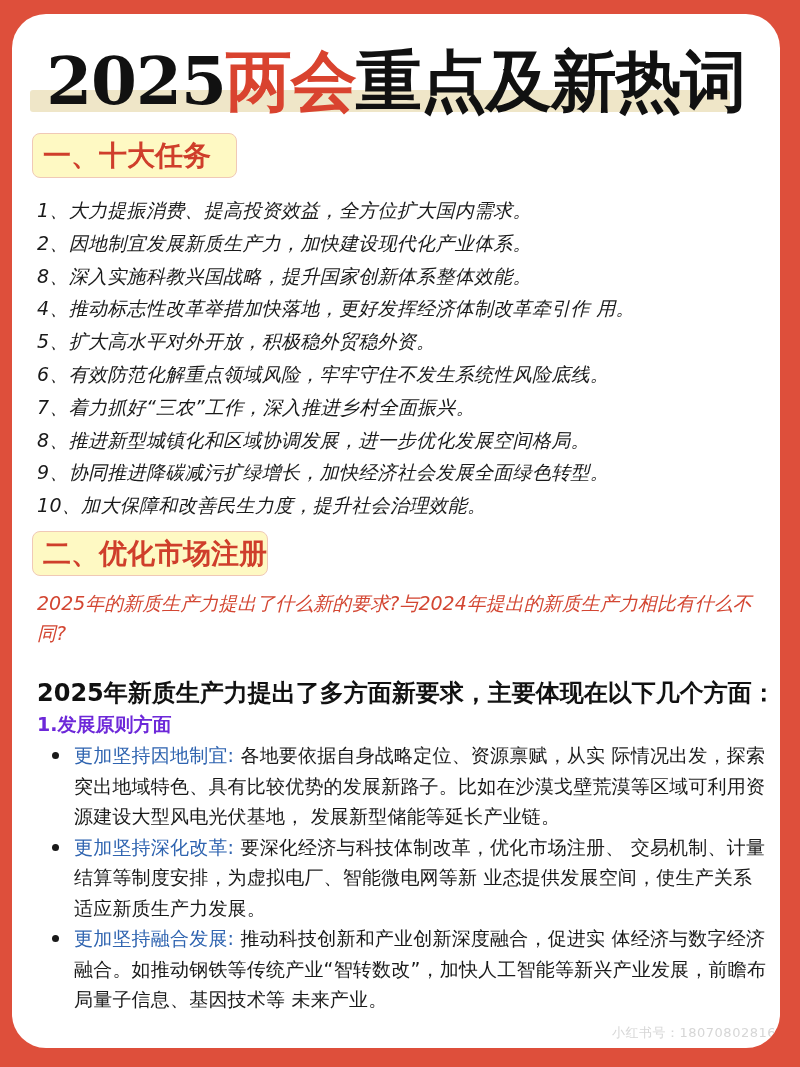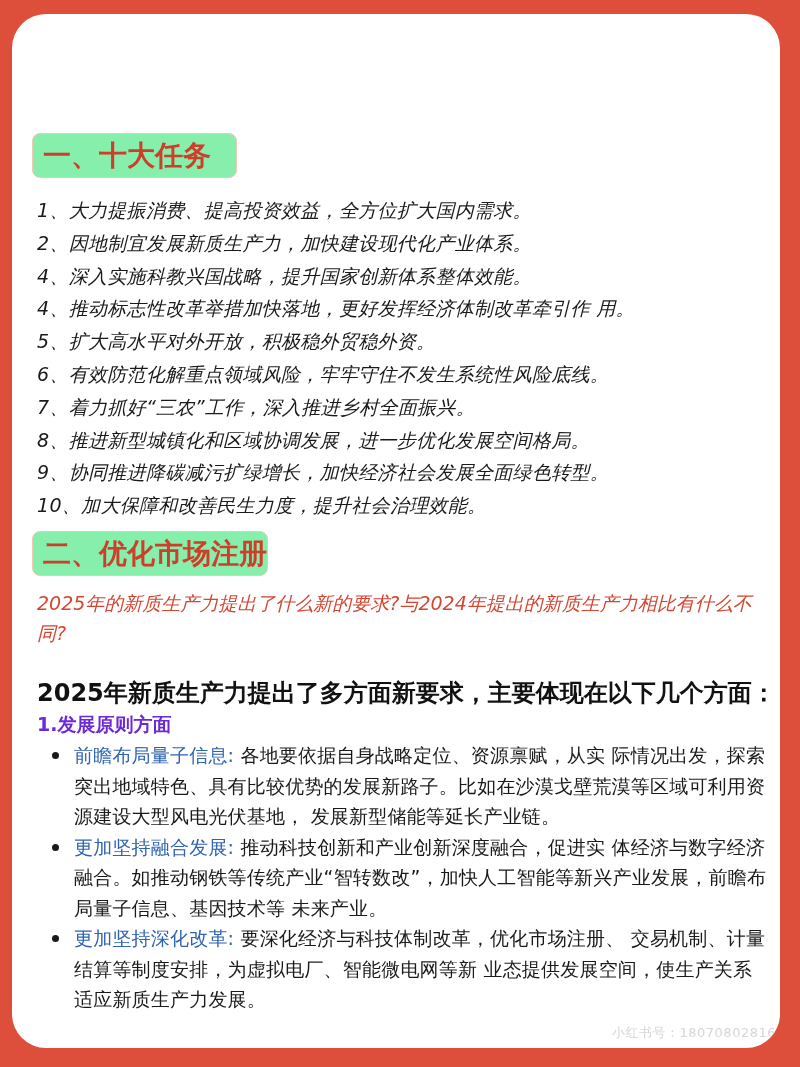--- a/index.html
+++ b/index.html
@@ -44,21 +44,21 @@
       color: #111111;
       letter-spacing: -1px;
       white-space: nowrap;
     }
     .title .accent { color: #d9432f; }
 
     .section-head {
       position: absolute;
       border: 1.5px solid #f0c9b6;
       border-radius: 8px;
-      background: #86efac;
+      background: #fef9c3;
       padding: 0 10px;
       height: 45px;
       line-height: 43px;
       font-family: "DejaVu Serif", "Liberation Serif", serif;
       font-weight: bold;
       font-size: 28px;
       color: #cf3e2b;
       white-space: nowrap;
     }
     .sec1 { left: 20px; top: 119px; width: 205px; }
@@ -132,50 +132,55 @@
       color: rgba(200,200,200,0.75);
       letter-spacing: 0.5px;
       white-space: nowrap;
     }
   </style>
 </head>
 <body>
 
 <div class="card">
 
+  <div class="title-wrap">
+    <div class="title-band"></div>
+    <div class="title-band2"></div>
+    <h1 class="title"><span>2025</span><span class="accent">两会</span><span>重点及新热词</span></h1>
+  </div>
 
   <div class="section-head sec1">一、十大任务</div>
 
   <ol class="tasks">
     <li>1、大力提振消费、提高投资效益，全方位扩大国内需求。</li>
     <li>2、因地制宜发展新质生产力，加快建设现代化产业体系。</li>
-    <li>4、深入实施科教兴国战略，提升国家创新体系整体效能。</li>
+    <li>8、深入实施科教兴国战略，提升国家创新体系整体效能。</li>
     <li>4、推动标志性改革举措加快落地，更好发挥经济体制改革牵引作 用。</li>
     <li>5、扩大高水平对外开放，积极稳外贸稳外资。</li>
     <li>6、有效防范化解重点领域风险，牢牢守住不发生系统性风险底线。</li>
     <li>7、着力抓好“三农”工作，深入推进乡村全面振兴。</li>
     <li>8、推进新型城镇化和区域协调发展，进一步优化发展空间格局。</li>
     <li>9、协同推进降碳减污扩绿增长，加快经济社会发展全面绿色转型。</li>
     <li>10、加大保障和改善民生力度，提升社会治理效能。</li>
   </ol>
 
   <div class="section-head sec2">二、优化市场注册</div>
 
   <p class="question">2025年的新质生产力提出了什么新的要求?与2024年提出的新质生产力相比有什么不同?</p>
 
   <p class="intro">2025年新质生产力提出了多方面新要求，主要体现在以下几个方面：</p>
 
   <p class="sub-head">1.发展原则方面</p>
 
   <ul class="bullets">
     <li>
-      <span class="dot"></span><span class="term">前瞻布局量子信息:</span><span> 各地要依据自身战略定位、资源禀赋，从实 际情况出发，探索突出地域特色、具有比较优势的发展新路子。比如在沙漠戈壁荒漠等区域可利用资源建设大型风电光伏基地， 发展新型储能等延长产业链。</span>
+      <span class="dot"></span><span class="term">更加坚持因地制宜:</span><span> 各地要依据自身战略定位、资源禀赋，从实 际情况出发，探索突出地域特色、具有比较优势的发展新路子。比如在沙漠戈壁荒漠等区域可利用资源建设大型风电光伏基地， 发展新型储能等延长产业链。</span>
+    </li>
+    <li>
+      <span class="dot"></span><span class="term">更加坚持深化改革:</span><span> 要深化经济与科技体制改革，优化市场注册、 交易机制、计量结算等制度安排，为虚拟电厂、智能微电网等新 业态提供发展空间，使生产关系适应新质生产力发展。</span>
     </li>
     <li>
       <span class="dot"></span><span class="term">更加坚持融合发展:</span><span> 推动科技创新和产业创新深度融合，促进实 体经济与数字经济融合。如推动钢铁等传统产业“智转数改”，加快人工智能等新兴产业发展，前瞻布局量子信息、基因技术等 未来产业。</span>
-    </li>
-    <li>
-      <span class="dot"></span><span class="term">更加坚持深化改革:</span><span> 要深化经济与科技体制改革，优化市场注册、 交易机制、计量结算等制度安排，为虚拟电厂、智能微电网等新 业态提供发展空间，使生产关系适应新质生产力发展。</span>
     </li>
   </ul>
 
   <div class="watermark">小红书号：18070802816</div>
 </div>
 
 </body></html>

